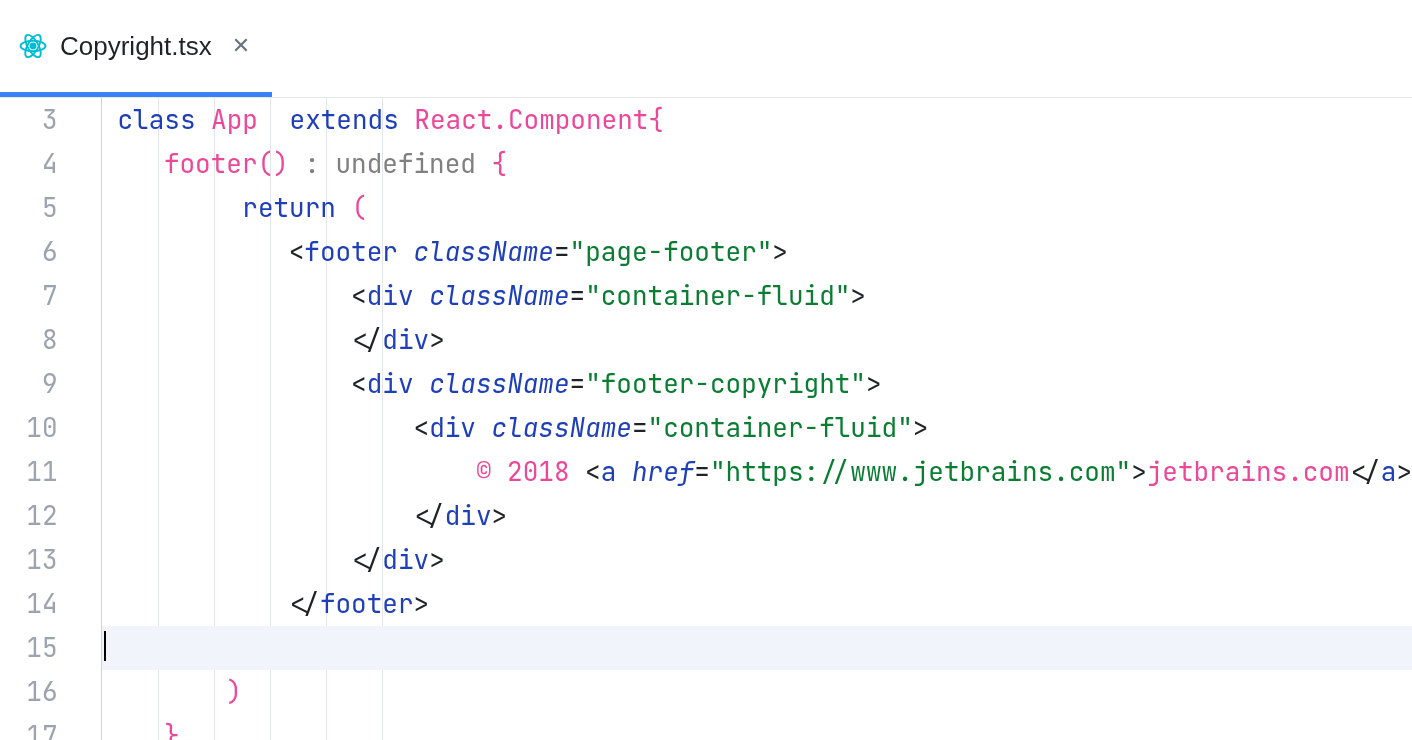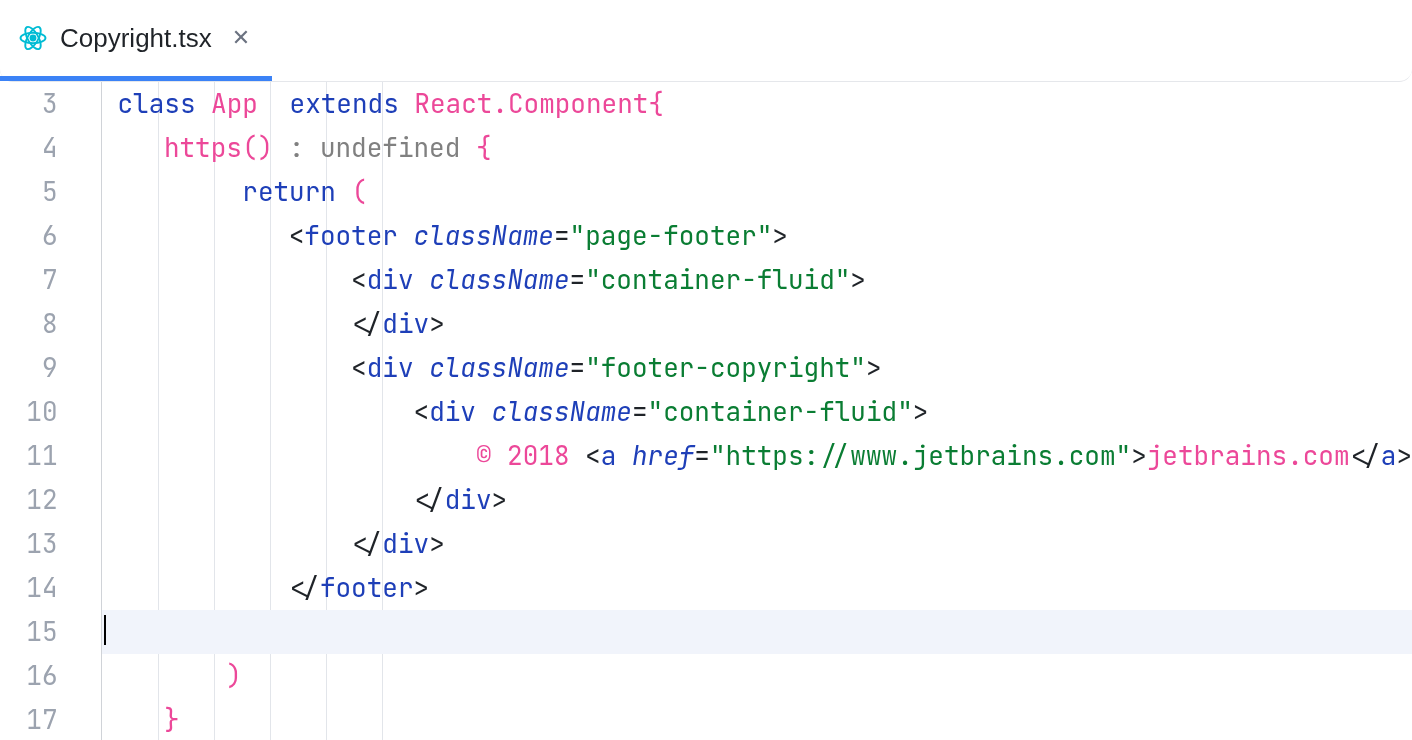--- a/index.html
+++ b/index.html
@@ -1,24 +1,23 @@
 <!DOCTYPE html>
 <html><head>
 <meta charset="utf-8">
 <style>
   * { margin: 0; padding: 0; box-sizing: border-box; }
   html, body { width: 1412px; height: 740px; background: #ffffff; font-family: sans-serif; overflow: hidden; }
 
   .tab-bar {
     display: flex;
     align-items: stretch;
-    height: 82px;
+    height: 98px;
     border-bottom: 1px solid #e5e7eb;
     background: #ffffff;
-    border-radius: 13px;
   }
   .tab {
     display: flex;
     align-items: center;
     padding: 0 22px 0 18px;
     height: 100%;
     cursor: pointer;
     gap: 12px;
     position: relative;
   }
@@ -140,21 +139,21 @@
   <div class="code-area">
 
     <span class="iguide" style="left:56px"></span>
     <span class="iguide" style="left:112px"></span>
     <span class="iguide" style="left:168px"></span>
     <span class="iguide" style="left:224px"></span>
     <span class="iguide" style="left:280px"></span>
 
     <div class="code-line"><span class="kw">class</span><span class="txt"> App </span><span class="kw">extends</span><span class="txt"> React.Component{</span></div>
 
-    <div class="code-line"><span class="txt">    </span><span class="txt">https() </span><span class="hint">: undefined</span><span class="txt"> {</span></div>
+    <div class="code-line"><span class="txt">    </span><span class="txt">footer() </span><span class="hint">: undefined</span><span class="txt"> {</span></div>
 
     <div class="code-line"><span class="txt">        </span><span class="kw">return</span><span class="txt"> (</span></div>
 
     <div class="code-line"><span class="txt">            </span><span class="angle">&lt;</span><span class="tag">footer</span><span> </span><span class="attr">className</span><span class="punc">=</span><span class="str">"page-footer"</span><span class="angle">&gt;</span></div>
 
     <div class="code-line"><span class="txt">                </span><span class="angle">&lt;</span><span class="tag">div</span><span> </span><span class="attr">className</span><span class="punc">=</span><span class="str">"container-fluid"</span><span class="angle">&gt;</span></div>
 
     <div class="code-line"><span class="txt">                </span><span class="angle">&lt;/</span><span class="tag">div</span><span class="angle">&gt;</span></div>
 
     <div class="code-line"><span class="txt">                </span><span class="angle">&lt;</span><span class="tag">div</span><span> </span><span class="attr">className</span><span class="punc">=</span><span class="str">"footer-copyright"</span><span class="angle">&gt;</span></div>

